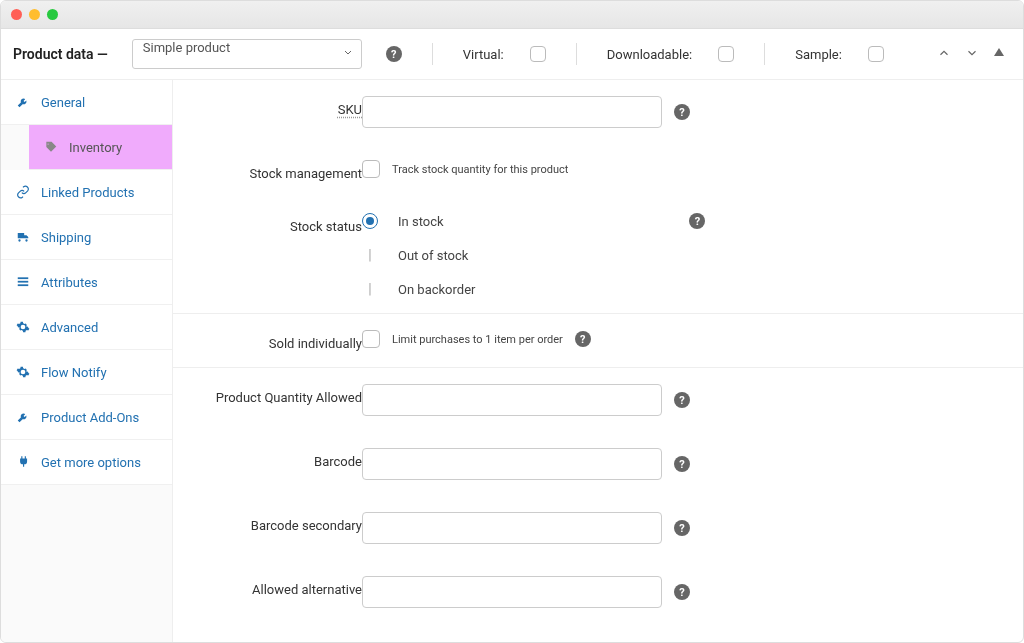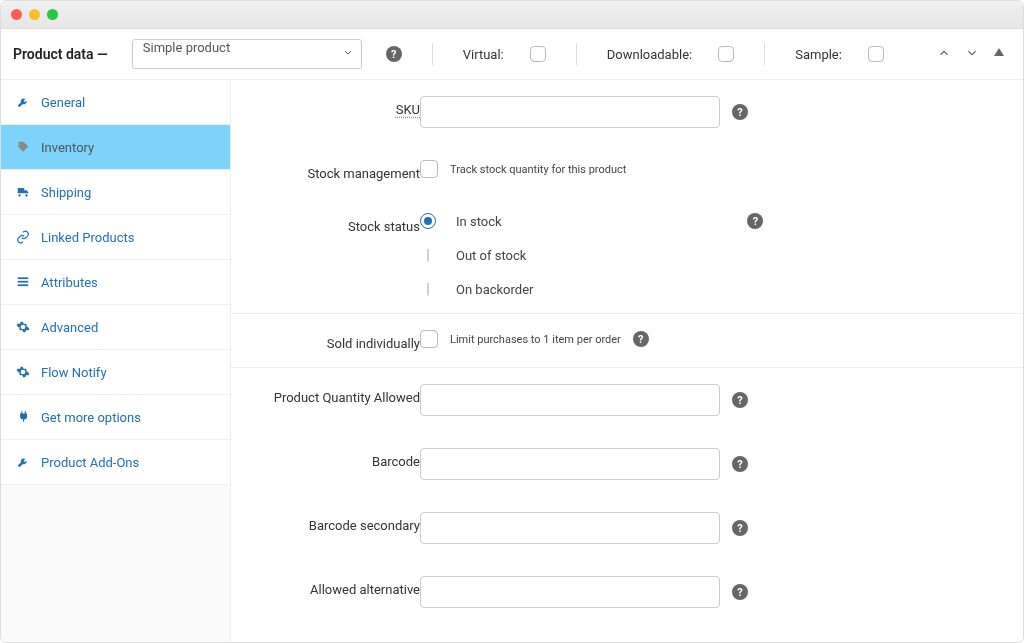--- a/index.html
+++ b/index.html
@@ -106,38 +106,39 @@
   padding-right: 6px;
 }
 .caret-btn { cursor: pointer; }
 
 .body {
   flex: 1;
   display: flex;
   overflow: hidden;
 }
 .sidebar {
-  width: 230px;
+  width: 172px;
   border-right: 1px solid #eee;
   background: #fafafa;
 }
 .side-item {
   display: flex;
   align-items: center;
   gap: 10px;
   padding: 14px 14px;
   color: #2271b1;
   font-size: 13px;
   border-bottom: 1px solid #f0f0f0;
   background: #fff;
   cursor: pointer;
 }
 .side-item.active {
-  background: #7dd3fc;
+  background: #f0abfc;
   color: #555;
+  margin-left: 28px;
 }
 .side-icon {
   width: 16px;
   height: 16px;
   display: inline-flex;
   align-items: center;
   justify-content: center;
 }
 .side-icon svg { width: 14px; height: 14px; }
 
@@ -273,40 +274,40 @@
         <span class="side-icon">
           <svg viewBox="0 0 24 24" fill="#888">
               <path d="M21 11l-8-8H4v9l8 8 9-9zM7 8a1 1 0 110-2 1 1 0 010 2z"></path>
             </svg>
         </span>
         <span>Inventory</span>
       </div>
 
       <div class="side-item">
         <span class="side-icon">
-          <svg viewBox="0 0 24 24" fill="#2271b1">
-              <path d="M3 5h11v9H3zM14 9h4l3 3v2h-7zM6 20a2 2 0 100-4 2 2 0 000 4zm12 0a2 2 0 100-4 2 2 0 000 4z"></path>
-            </svg>
-        </span>
-        <span>Shipping</span>
-      </div>
-
-      <div class="side-item">
-        <span class="side-icon">
           <svg viewBox="0 0 24 24" fill="none" stroke="#2271b1" stroke-width="2">
               <path d="M10 13a5 5 0 007 0l3-3a5 5 0 00-7-7l-1 1"></path>
               <path d="M14 11a5 5 0 00-7 0l-3 3a5 5 0 007 7l1-1"></path>
             </svg>
         </span>
         <span>Linked Products</span>
       </div>
 
       <div class="side-item">
         <span class="side-icon">
           <svg viewBox="0 0 24 24" fill="#2271b1">
+              <path d="M3 5h11v9H3zM14 9h4l3 3v2h-7zM6 20a2 2 0 100-4 2 2 0 000 4zm12 0a2 2 0 100-4 2 2 0 000 4z"></path>
+            </svg>
+        </span>
+        <span>Shipping</span>
+      </div>
+
+      <div class="side-item">
+        <span class="side-icon">
+          <svg viewBox="0 0 24 24" fill="#2271b1">
               <rect x="3" y="4" width="18" height="3"></rect>
               <rect x="3" y="10" width="18" height="3"></rect>
               <rect x="3" y="16" width="18" height="3"></rect>
             </svg>
         </span>
         <span>Attributes</span>
       </div>
 
       <div class="side-item">
         <span class="side-icon">
@@ -322,33 +323,33 @@
           <svg viewBox="0 0 24 24" fill="#2271b1">
               <path d="M12 8a4 4 0 100 8 4 4 0 000-8zm9 4a7 7 0 01-.1 1.2l2.1 1.6-2 3.4-2.5-1a7 7 0 01-2 1.2l-.4 2.6h-4l-.4-2.6a7 7 0 01-2-1.2l-2.5 1-2-3.4 2.1-1.6A7 7 0 013 12a7 7 0 01.1-1.2L1 9.2l2-3.4 2.5 1a7 7 0 012-1.2L7.9 3h4l.4 2.6a7 7 0 012 1.2l2.5-1 2 3.4-2.1 1.6A7 7 0 0121 12z"></path>
             </svg>
         </span>
         <span>Flow Notify</span>
       </div>
 
       <div class="side-item">
         <span class="side-icon">
           <svg viewBox="0 0 24 24" fill="#2271b1">
+              <path d="M14.7 6.3a5 5 0 00-6.4 6.4L3 18l3 3 5.3-5.3a5 5 0 006.4-6.4l-2.8 2.8-2-2 2.8-2.8z"></path>
+            </svg>
+        </span>
+        <span>Product Add-Ons</span>
+      </div>
+
+      <div class="side-item">
+        <span class="side-icon">
+          <svg viewBox="0 0 24 24" fill="#2271b1">
               <path d="M9 2v4H7v5a5 5 0 005 5v4h2v-4a5 5 0 005-5V6h-2V2h-2v4h-4V2z"></path>
             </svg>
         </span>
         <span>Get more options</span>
-      </div>
-
-      <div class="side-item">
-        <span class="side-icon">
-          <svg viewBox="0 0 24 24" fill="#2271b1">
-              <path d="M14.7 6.3a5 5 0 00-6.4 6.4L3 18l3 3 5.3-5.3a5 5 0 006.4-6.4l-2.8 2.8-2-2 2.8-2.8z"></path>
-            </svg>
-        </span>
-        <span>Product Add-Ons</span>
       </div>
 
     </div>
 
     <div class="content">
 
       <div class="form-row">
         <div class="form-label underline">SKU</div>
         <div class="form-control">
           <input class="text-input" type="text" value="" style="">

